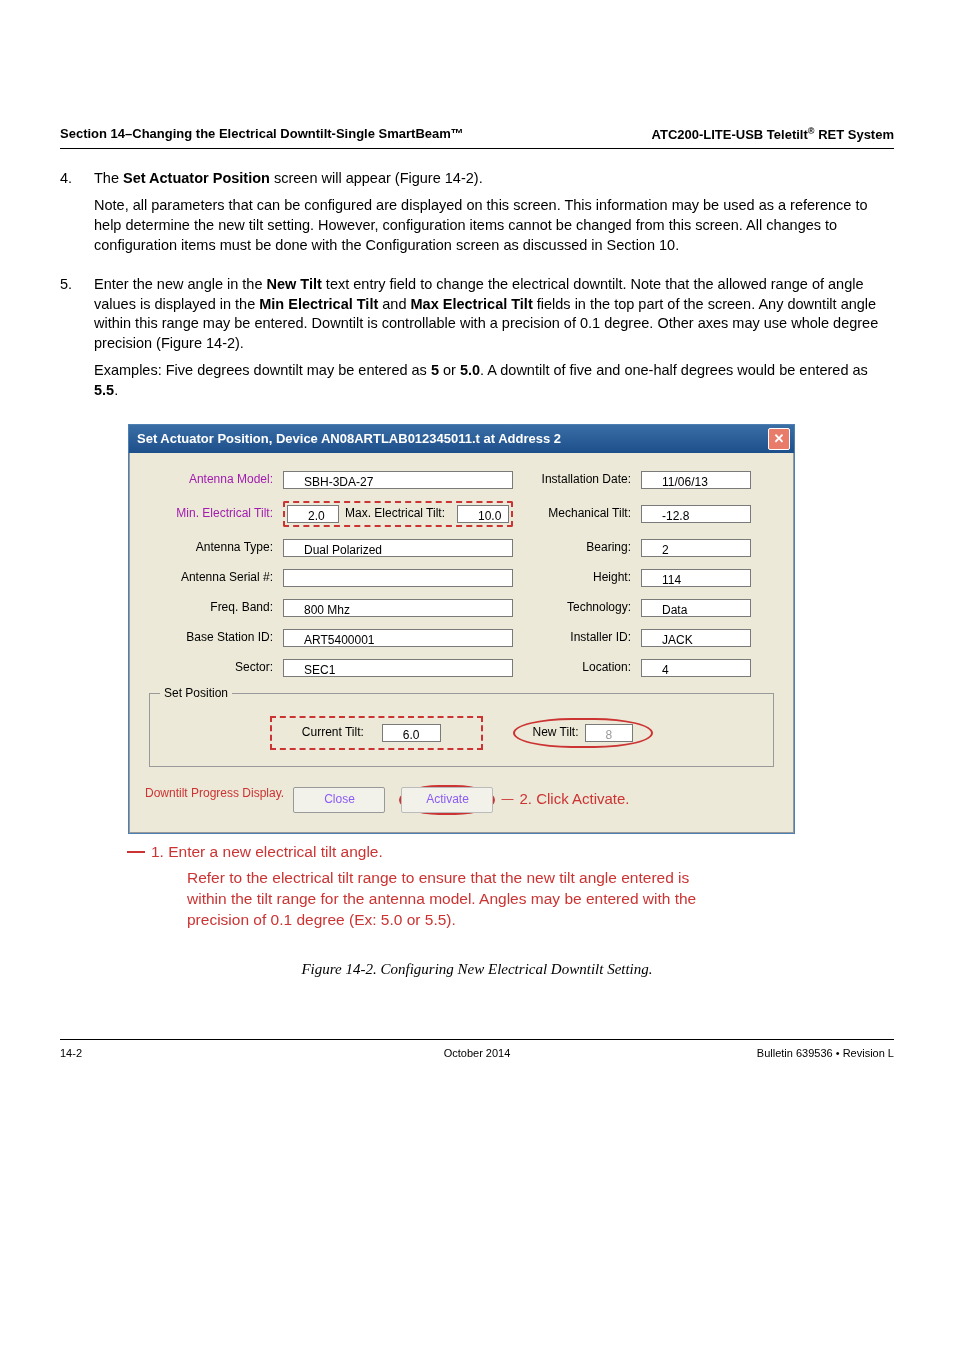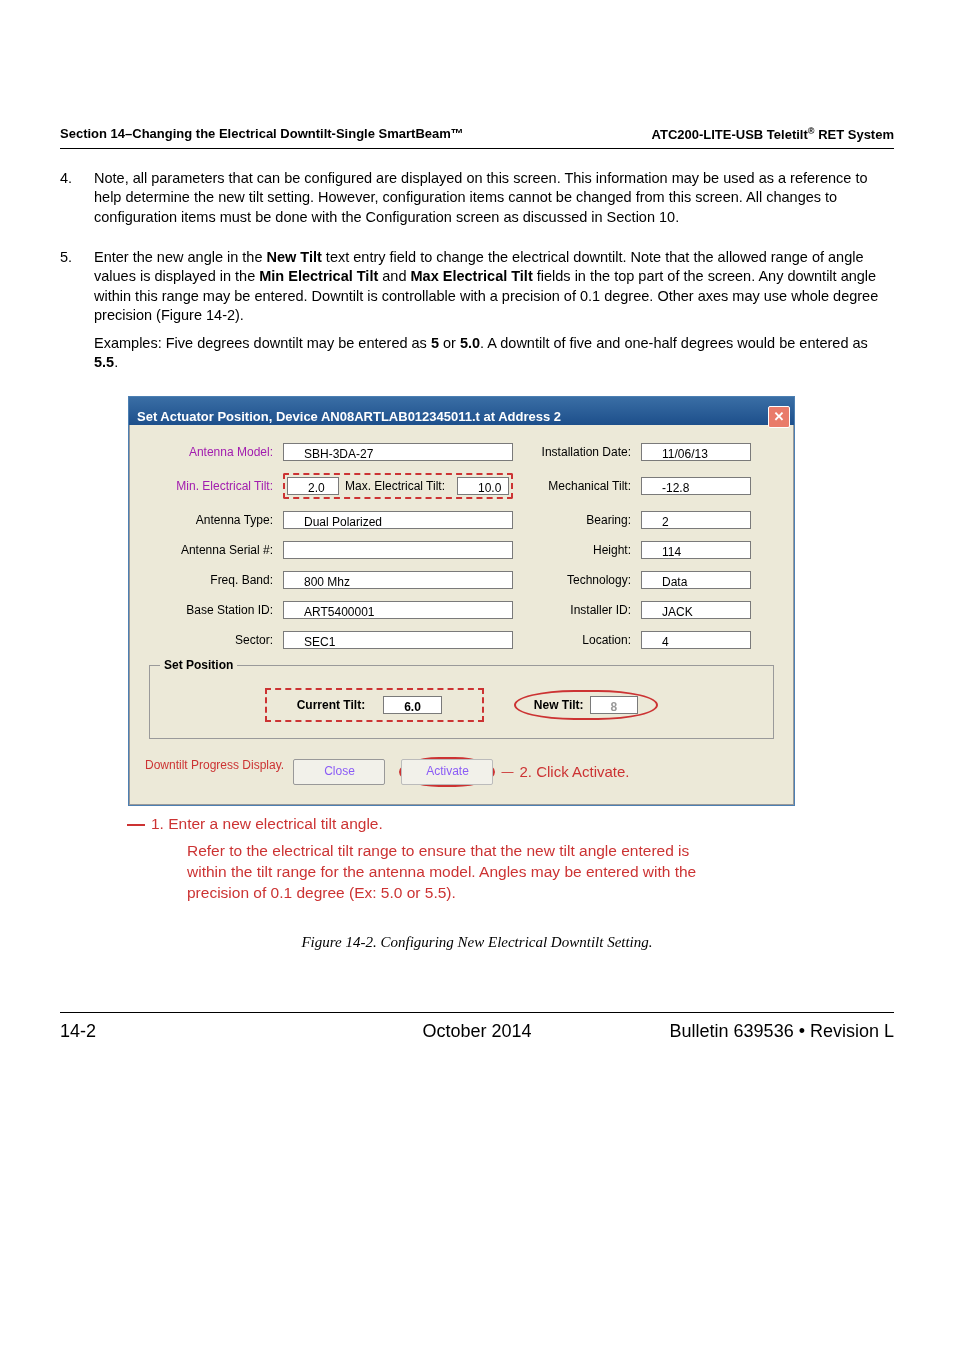--- a/index.html
+++ b/index.html
@@ -39,28 +39,28 @@
   
   .dialog-wrap {
     margin: 15px 0 8px 68px;
     width: 665px;
     background: #ece9d8;
     border: 1px solid #4c7fb2;
     box-shadow: 0 0 0 1px #999 inset;
     position: relative;
   }
   .titlebar {
-    height: 16px;
+    height: 28px;
     display: flex;
     align-items: center;
     background: linear-gradient(#3a6ea5,#1d4f8b);
     color: #fff;
     font-weight: bold;
     font-size: 13px;
-    padding: 12px 4px 0 8px;
+    padding: 0 4px 0 8px;
     justify-content: space-between;
   }
   .titlebar .close-btn {
     width: 20px; height: 20px;
     background:#e97b6a;
     border:1px solid #fff;
     display:flex;align-items:center;justify-content:center;
     color:#fff; font-weight:bold; font-size:13px;
     border-radius:2px;
   }
@@ -97,21 +97,20 @@
     border: 2px dashed #c33;
     border-radius: 2px;
     padding: 2px 2px;
   }
 
   .set-position {
     margin-top: 16px;
     border: 1px solid #9a9a9a;
     position: relative;
     padding: 22px 10px 16px 10px;
-    font-weight: bold;
   }
   .set-position .legend {
     position:absolute; top:-9px; left:10px;
     background:#ece9d8; padding:0 4px; font-size:12px;
   }
   .set-position .inner {
     display:flex; align-items:center; justify-content:center; gap: 30px;
   }
   .dash-red-block {
     border:2px dashed #c33; padding:6px 40px 6px 30px; display:flex; align-items:center; gap:18px;
@@ -157,41 +156,44 @@
     font-family: "Times New Roman", serif;
     margin-top: 28px;
     margin-bottom: 30px;
     font-size: 15px;
   }
   .footer-line {
     border-top: 1.5px solid #000;
     margin-top: 60px;
     padding-top: 6px;
     display:flex; justify-content:space-between;
-    font-size: 18px;
+    font-size: 11px;
   }
   .footer-line .center {
     position:absolute; left:50%; transform:translateX(-50%);
   }
 </style>
 </head>
 <body>
 
 <div class="page">
 
   <div class="running-head">
     <span class="rh-left">Section 14–Changing the Electrical Downtilt-Single SmartBeam™</span>
     <span class="rh-right">
       <span>ATC200-LITE-USB Teletilt</span><sup>®</sup><span> RET System</span>
     </span>
   </div>
 
   <div class="step">
     <div class="num">4.</div>
     <div class="body">
+      <p>
+        <span>The </span><b>Set Actuator Position</b><span> screen will appear (Figure 14-2).</span>
+      </p>
       <p>Note, all parameters that can be configured are displayed on this screen. This information may be used as a reference to help determine the new tilt setting. However, configuration items cannot be changed from this screen. All changes to configuration items must be done with the Configuration screen as discussed in Section 10.</p>
     </div>
   </div>
 
   <div class="step">
     <div class="num">5.</div>
     <div class="body">
       <p>
         <span>Enter the new angle in the </span><b>New Tilt</b><span> text entry field to change the electrical downtilt. Note that the allowed range of angle values is displayed in the </span><b>Min Electrical Tilt</b><span> and </span><b>Max Electrical Tilt</b><span> fields in the top part of the screen. Any downtilt angle within this range may be entered. Downtilt is controllable with a precision of 0.1 degree. Other axes may use whole degree precision (Figure 14-2).</span>
       </p>

